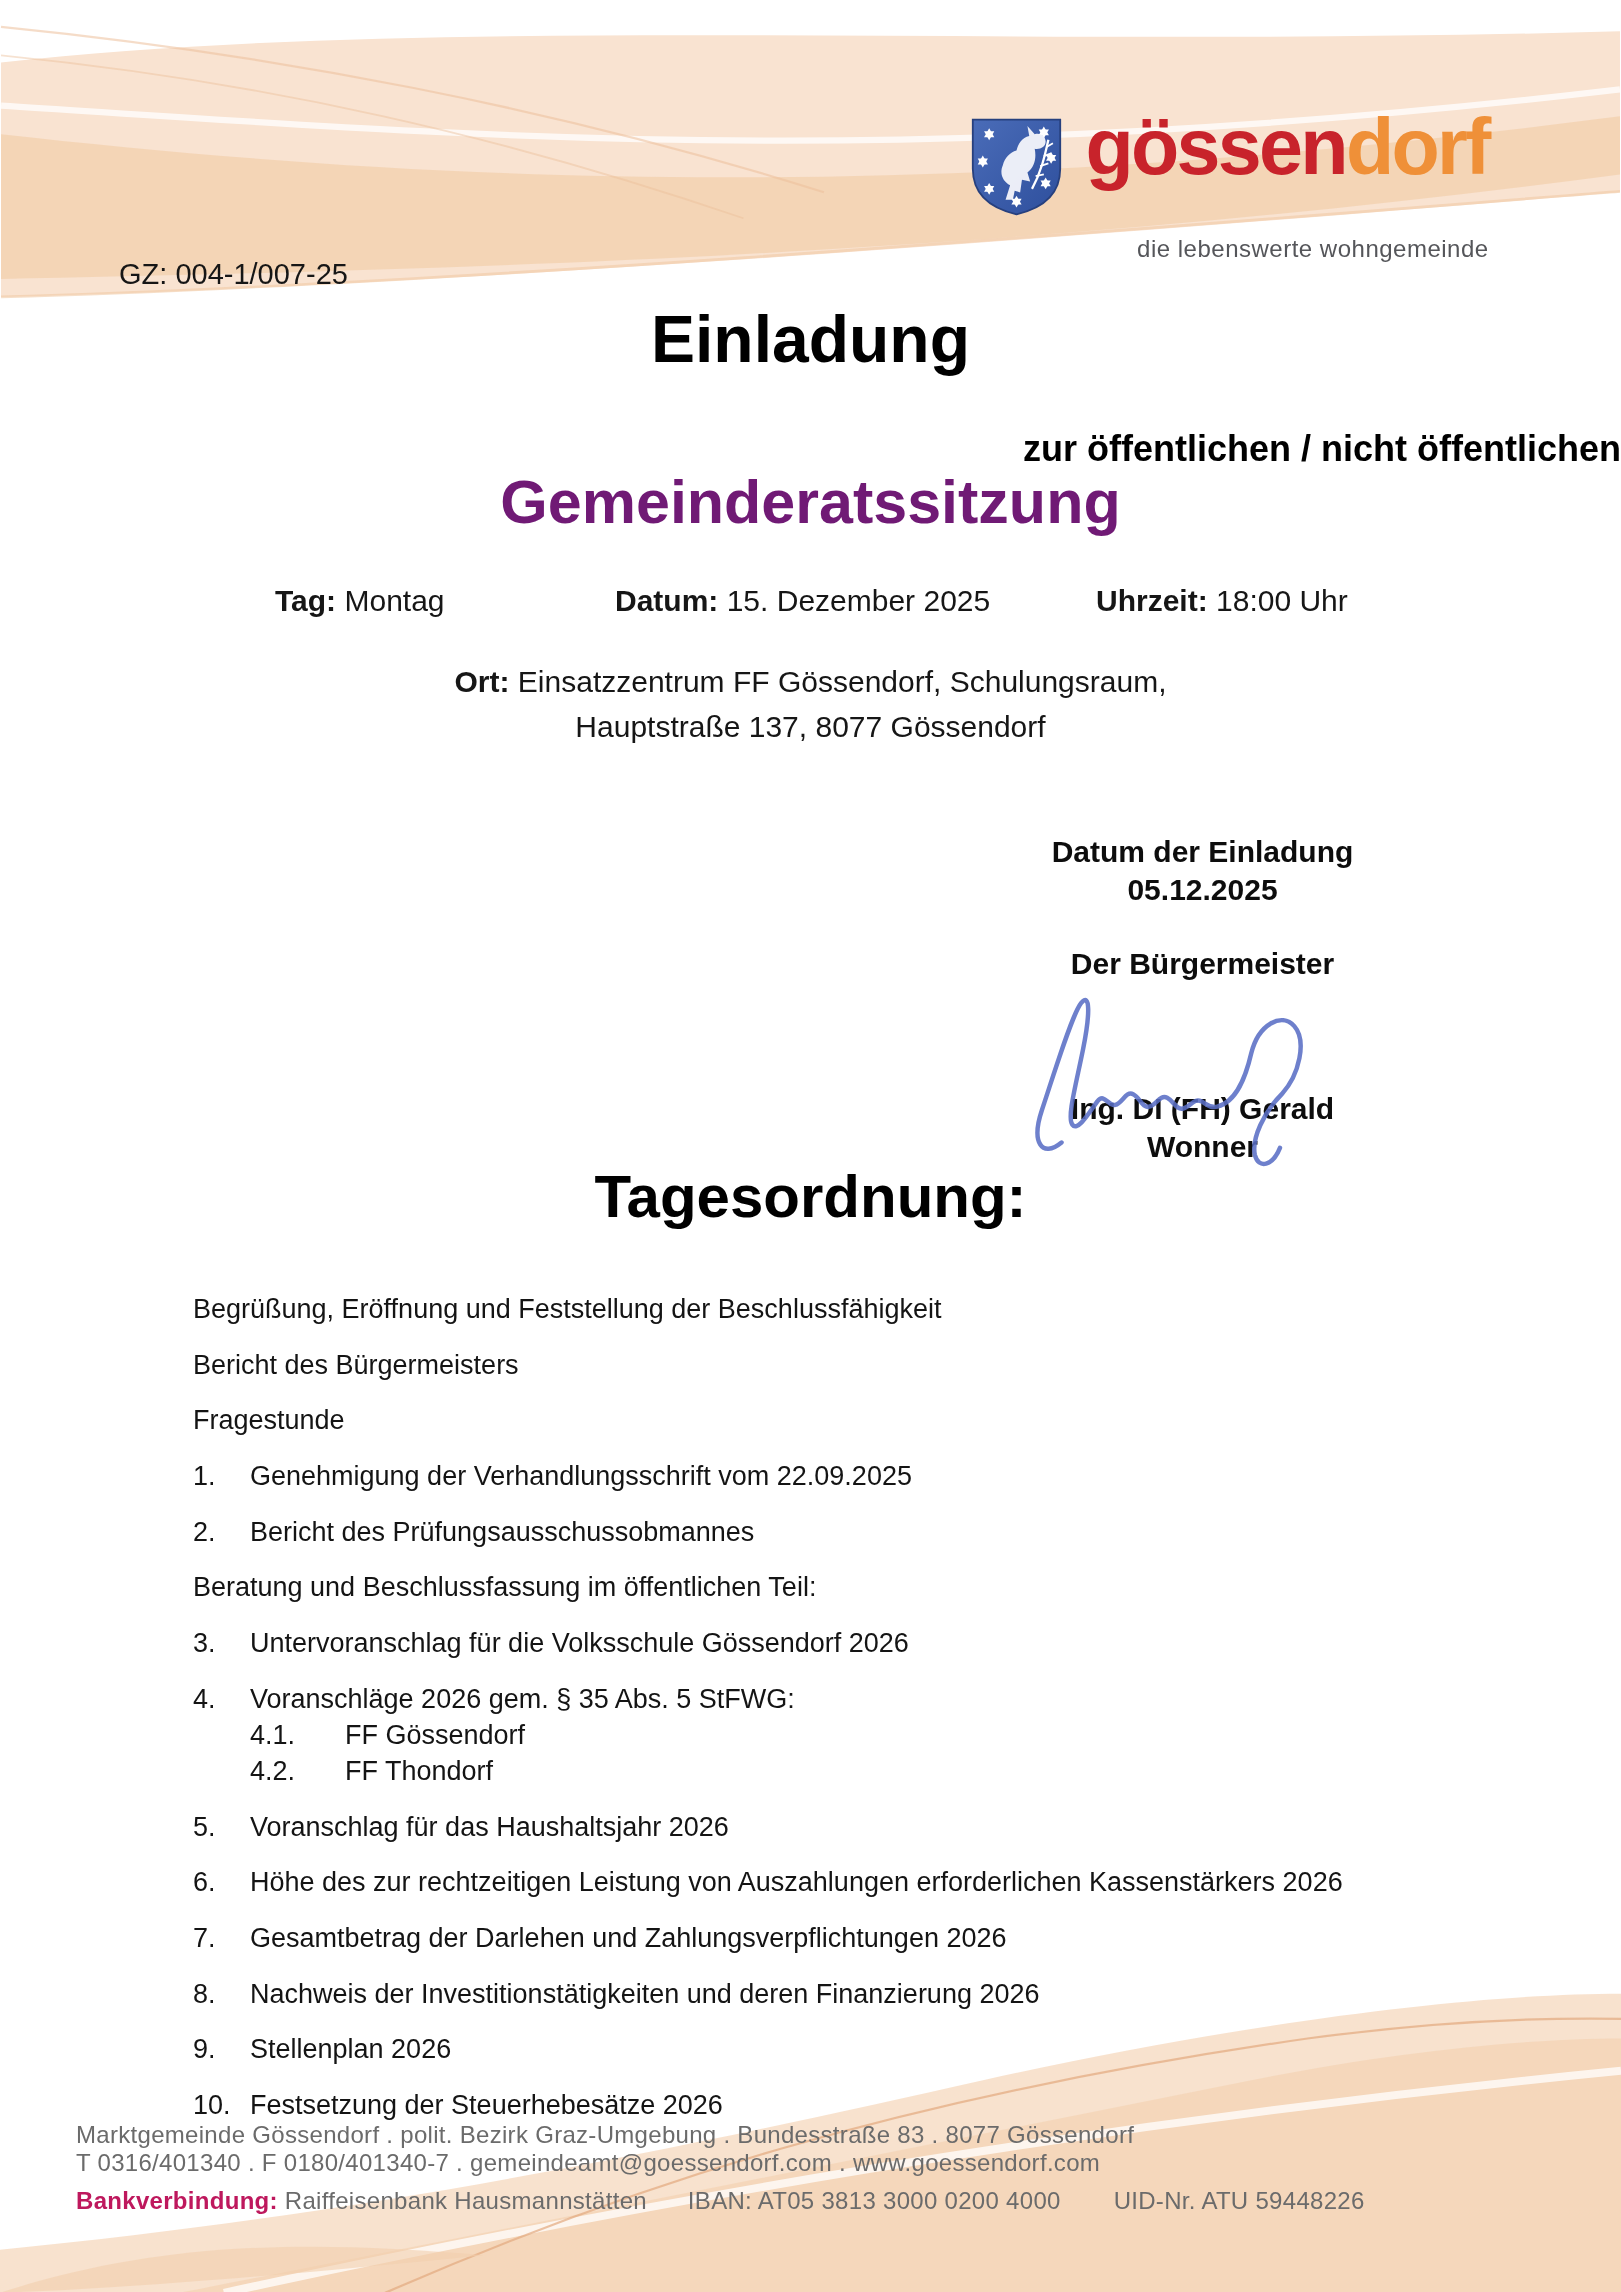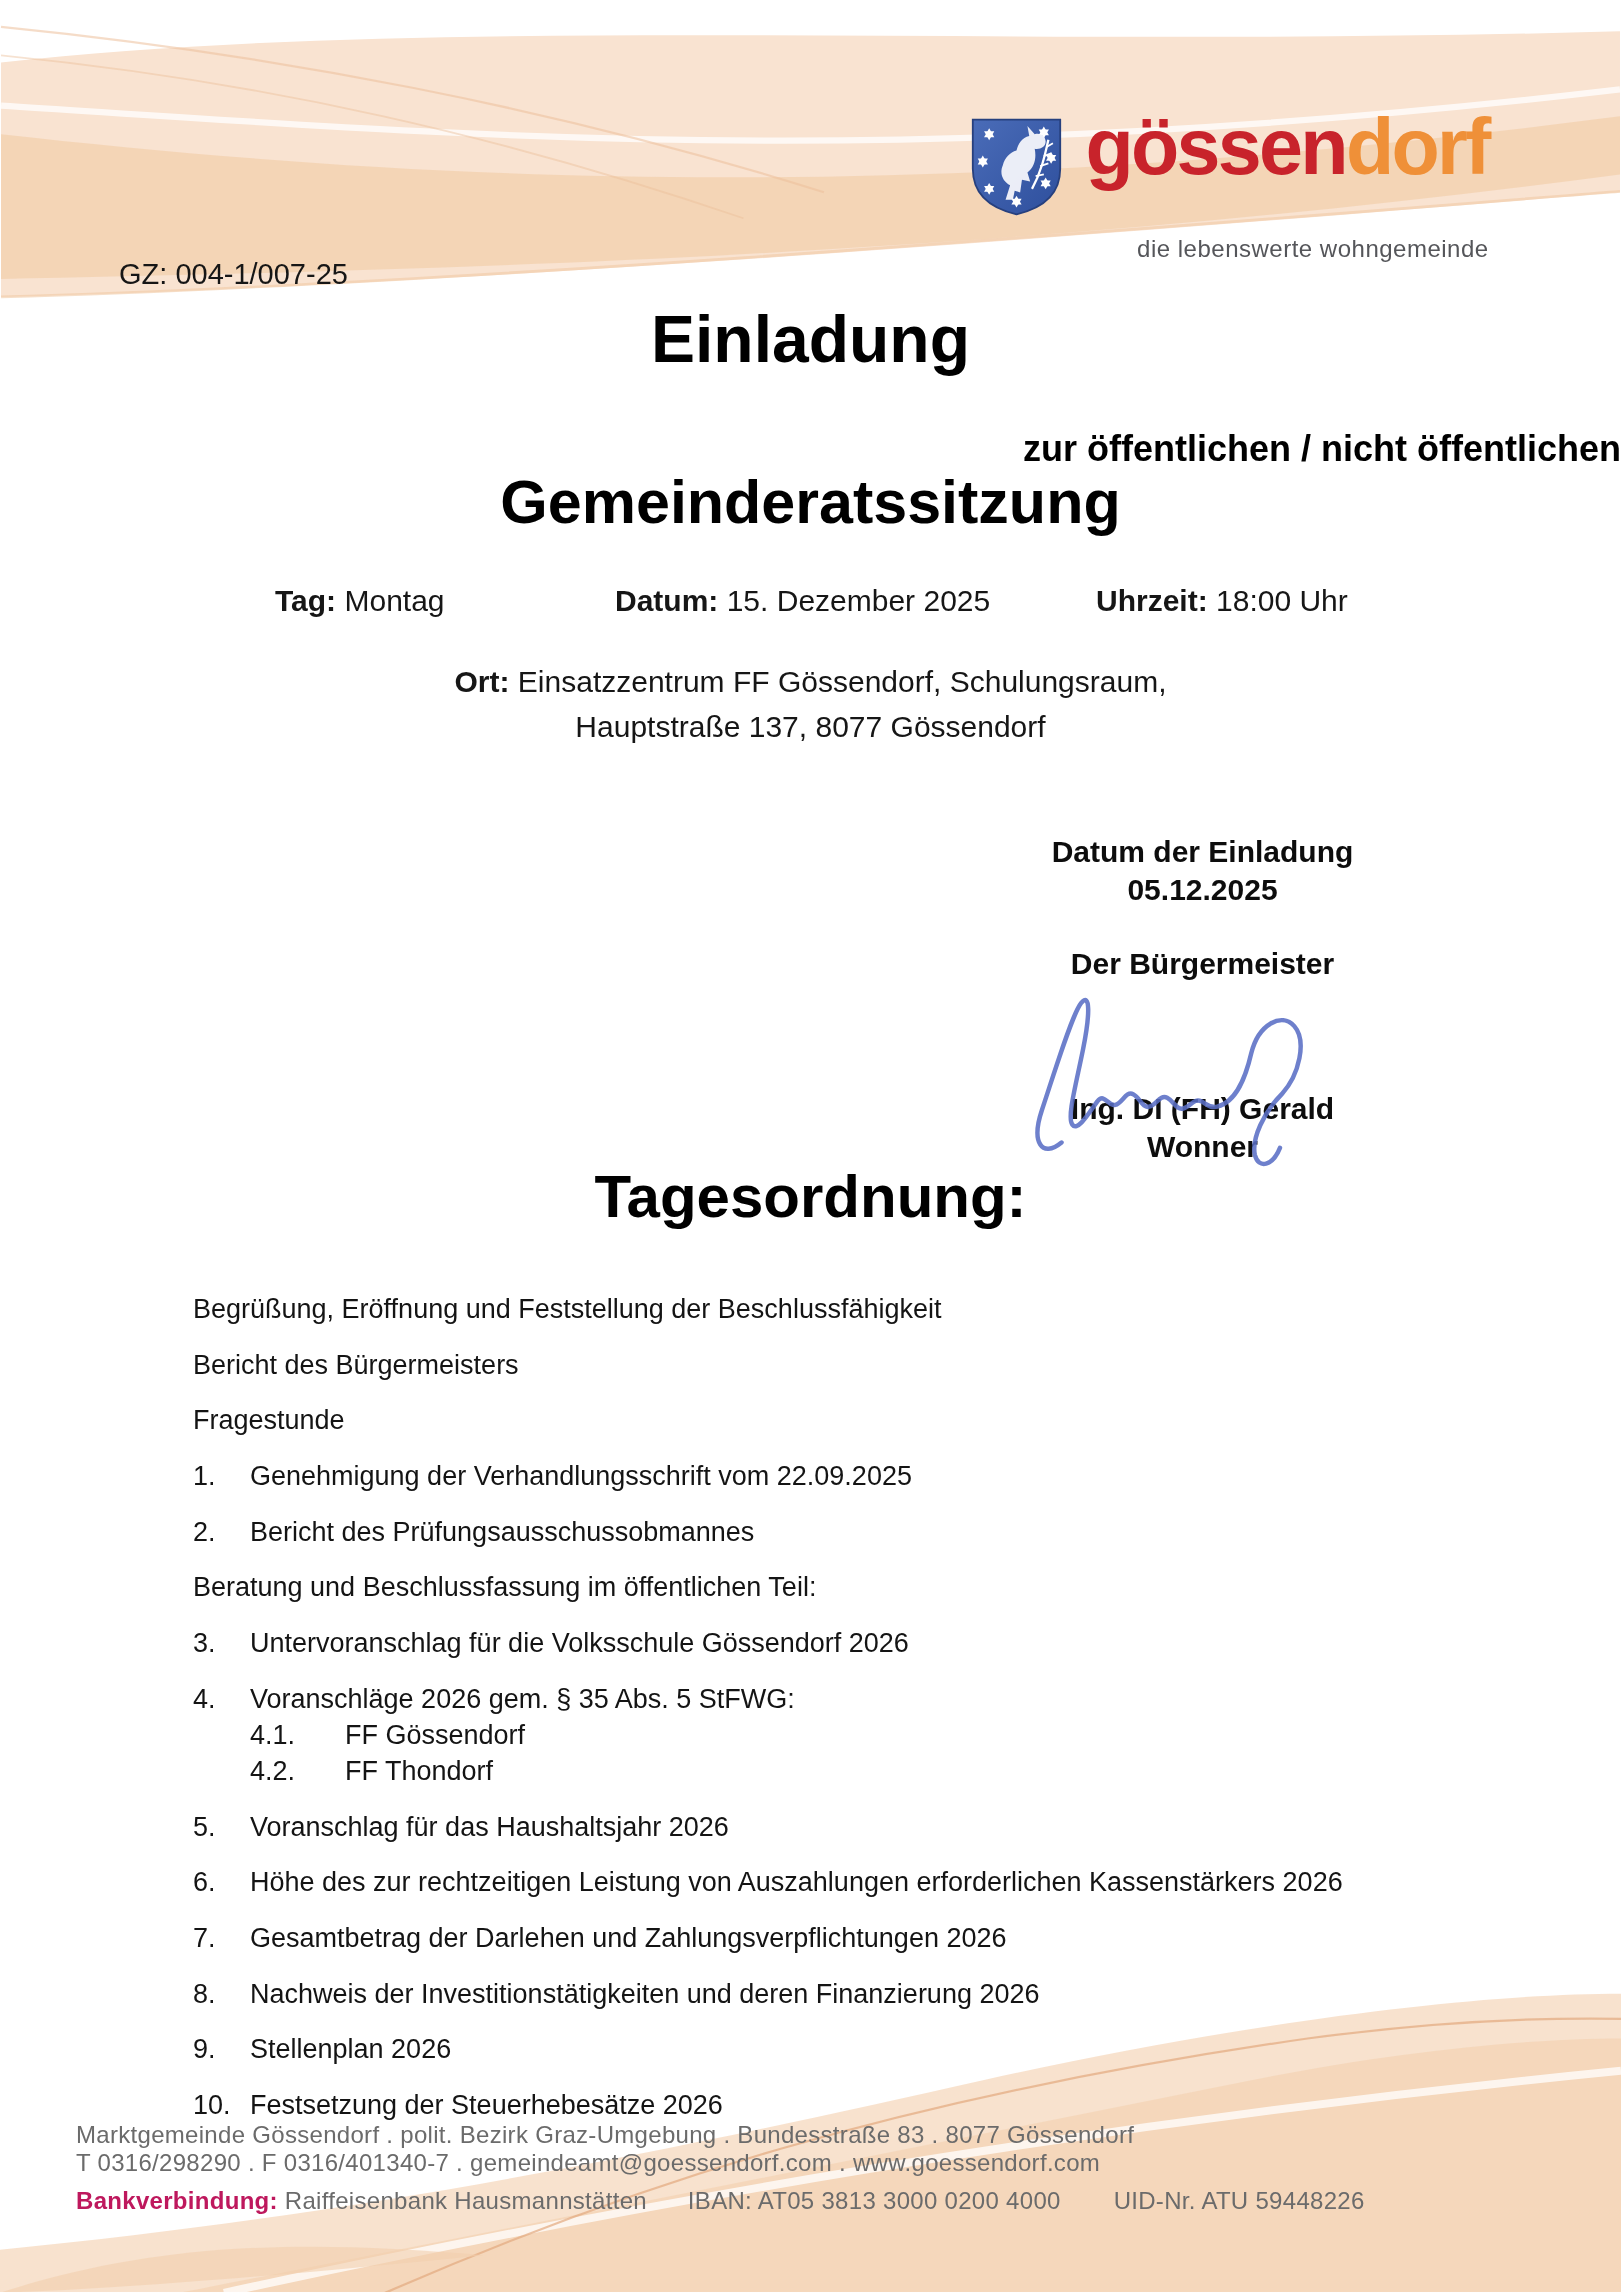--- a/index.html
+++ b/index.html
@@ -15,21 +15,21 @@
   .wordmark{font-size:79px;font-weight:700;letter-spacing:-2.7px;line-height:97px;white-space:nowrap;}
   .tagline{font-size:24px;letter-spacing:0.5px;margin-top:-3.6px;white-space:nowrap;}
 
   .gz{position:absolute;left:119px;top:258px;font-size:29px;}
 
   .title-main{position:absolute;left:0;width:100%;top:301px;text-align:center;
               font-size:66px;font-weight:700;color:#000;}
   .title-sub{position:absolute;left:0;width:100%;top:428px;text-align:right;
              font-size:36px;font-weight:700;color:#000;}
   .title-event{position:absolute;left:0;width:100%;top:467px;text-align:center;
-               font-size:61px;font-weight:700;color:#000000;}
+               font-size:61px;font-weight:700;color:#701a75;}
 
   .meta{position:absolute;left:0;top:584px;width:100%;height:39px;font-size:30px;}
   .meta-item{position:absolute;white-space:nowrap;}
   .meta-day{left:275px;} .meta-date{left:615px;} .meta-time{left:1096px;}
   .lbl{font-weight:700;}
 
   .ort{position:absolute;left:0;top:659px;width:100%;text-align:center;font-size:30px;line-height:45px;}
 
   .invitation{position:absolute;left:1037px;top:833px;width:331px;text-align:center;
               font-size:30px;font-weight:700;line-height:38px;color:#0d0d0d;}
@@ -192,21 +192,21 @@
         <span class="txt">Stellenplan 2026</span>
       </div>
       <div class="agenda-row">
         <span class="num">10.</span>
         <span class="txt">Festsetzung der Steuerhebesätze 2026</span>
       </div>
     </div>
 
   <div class="footer">
     <div>Marktgemeinde Gössendorf . polit. Bezirk Graz-Umgebung . Bundesstraße 83 . 8077 Gössendorf</div>
-    <div>T 0316/298290  .  F 0316/401340-7  .  gemeindeamt@goessendorf.com  .  www.goessendorf.com</div>
+    <div>T 0316/401340  .  F 0180/401340-7  .  gemeindeamt@goessendorf.com  .  www.goessendorf.com</div>
     <div class="bank-row">
       <span class="bank-label">Bankverbindung:</span>
       <span>Raiffeisenbank Hausmannstätten</span>
       <span class="sp30"></span>
       <span>IBAN: AT05 3813 3000 0200 4000</span>
       <span class="sp44"></span>
       <span>UID-Nr. ATU 59448226</span>
     </div>
   </div>
 

